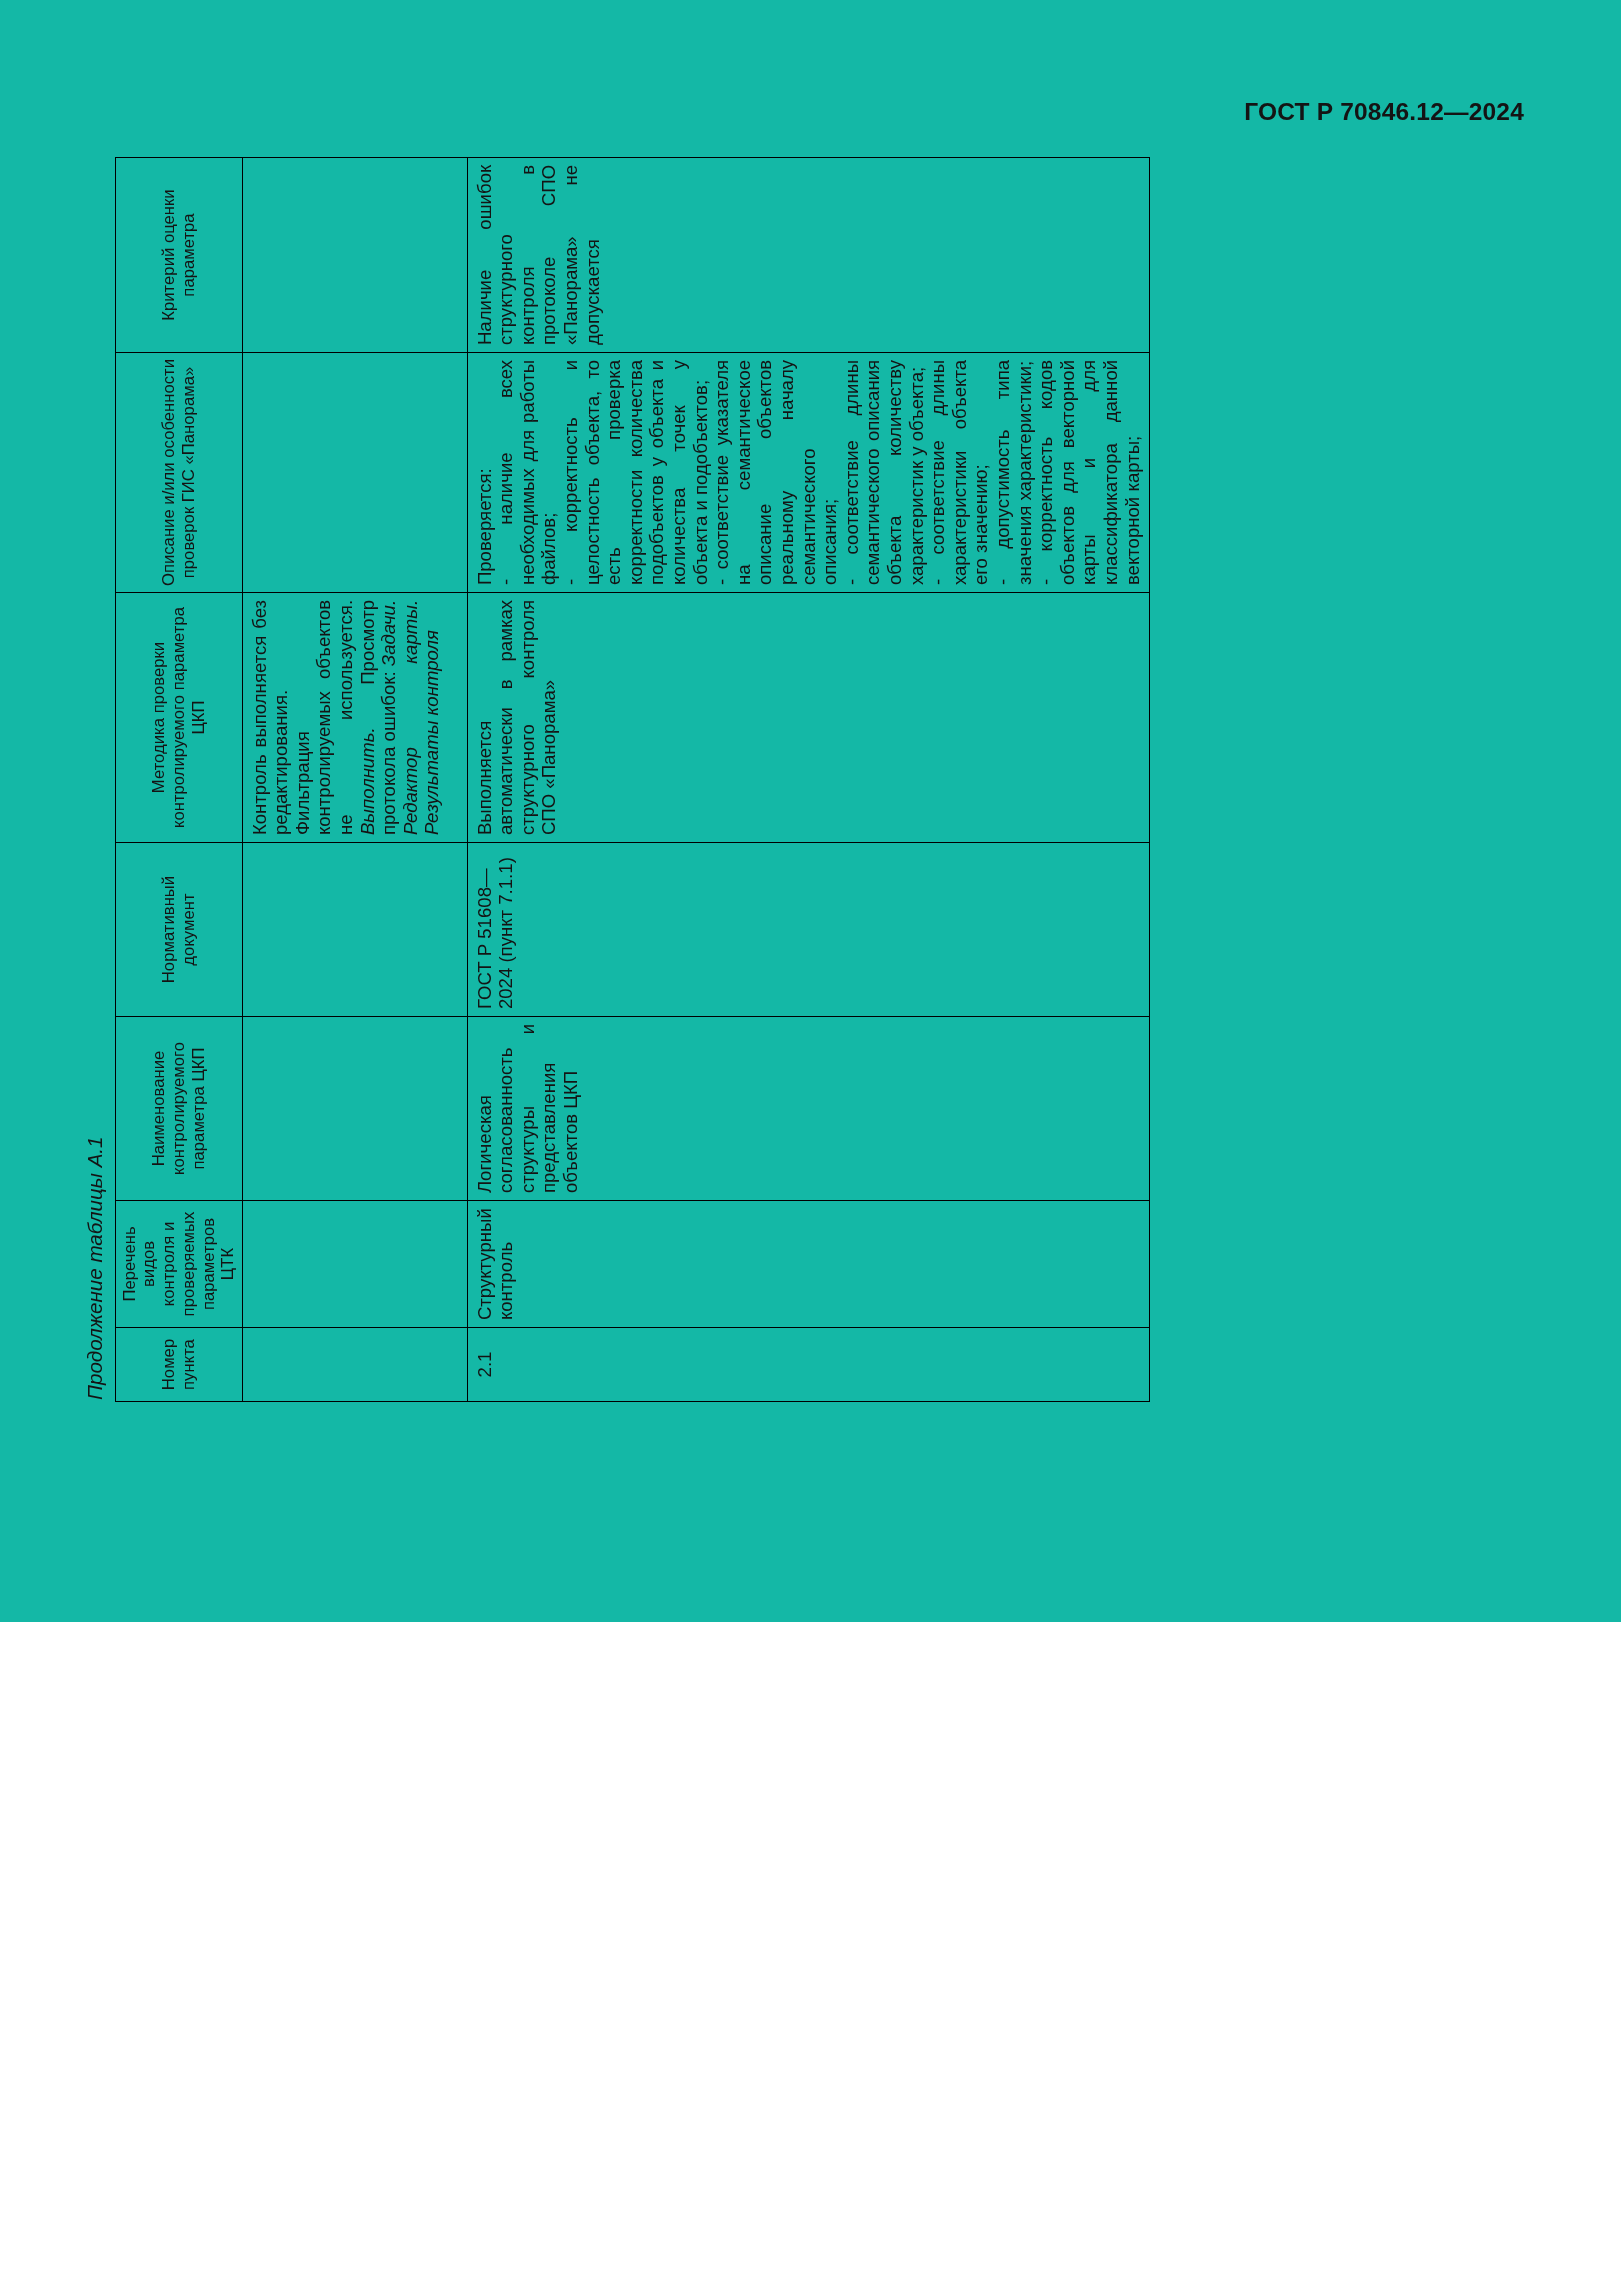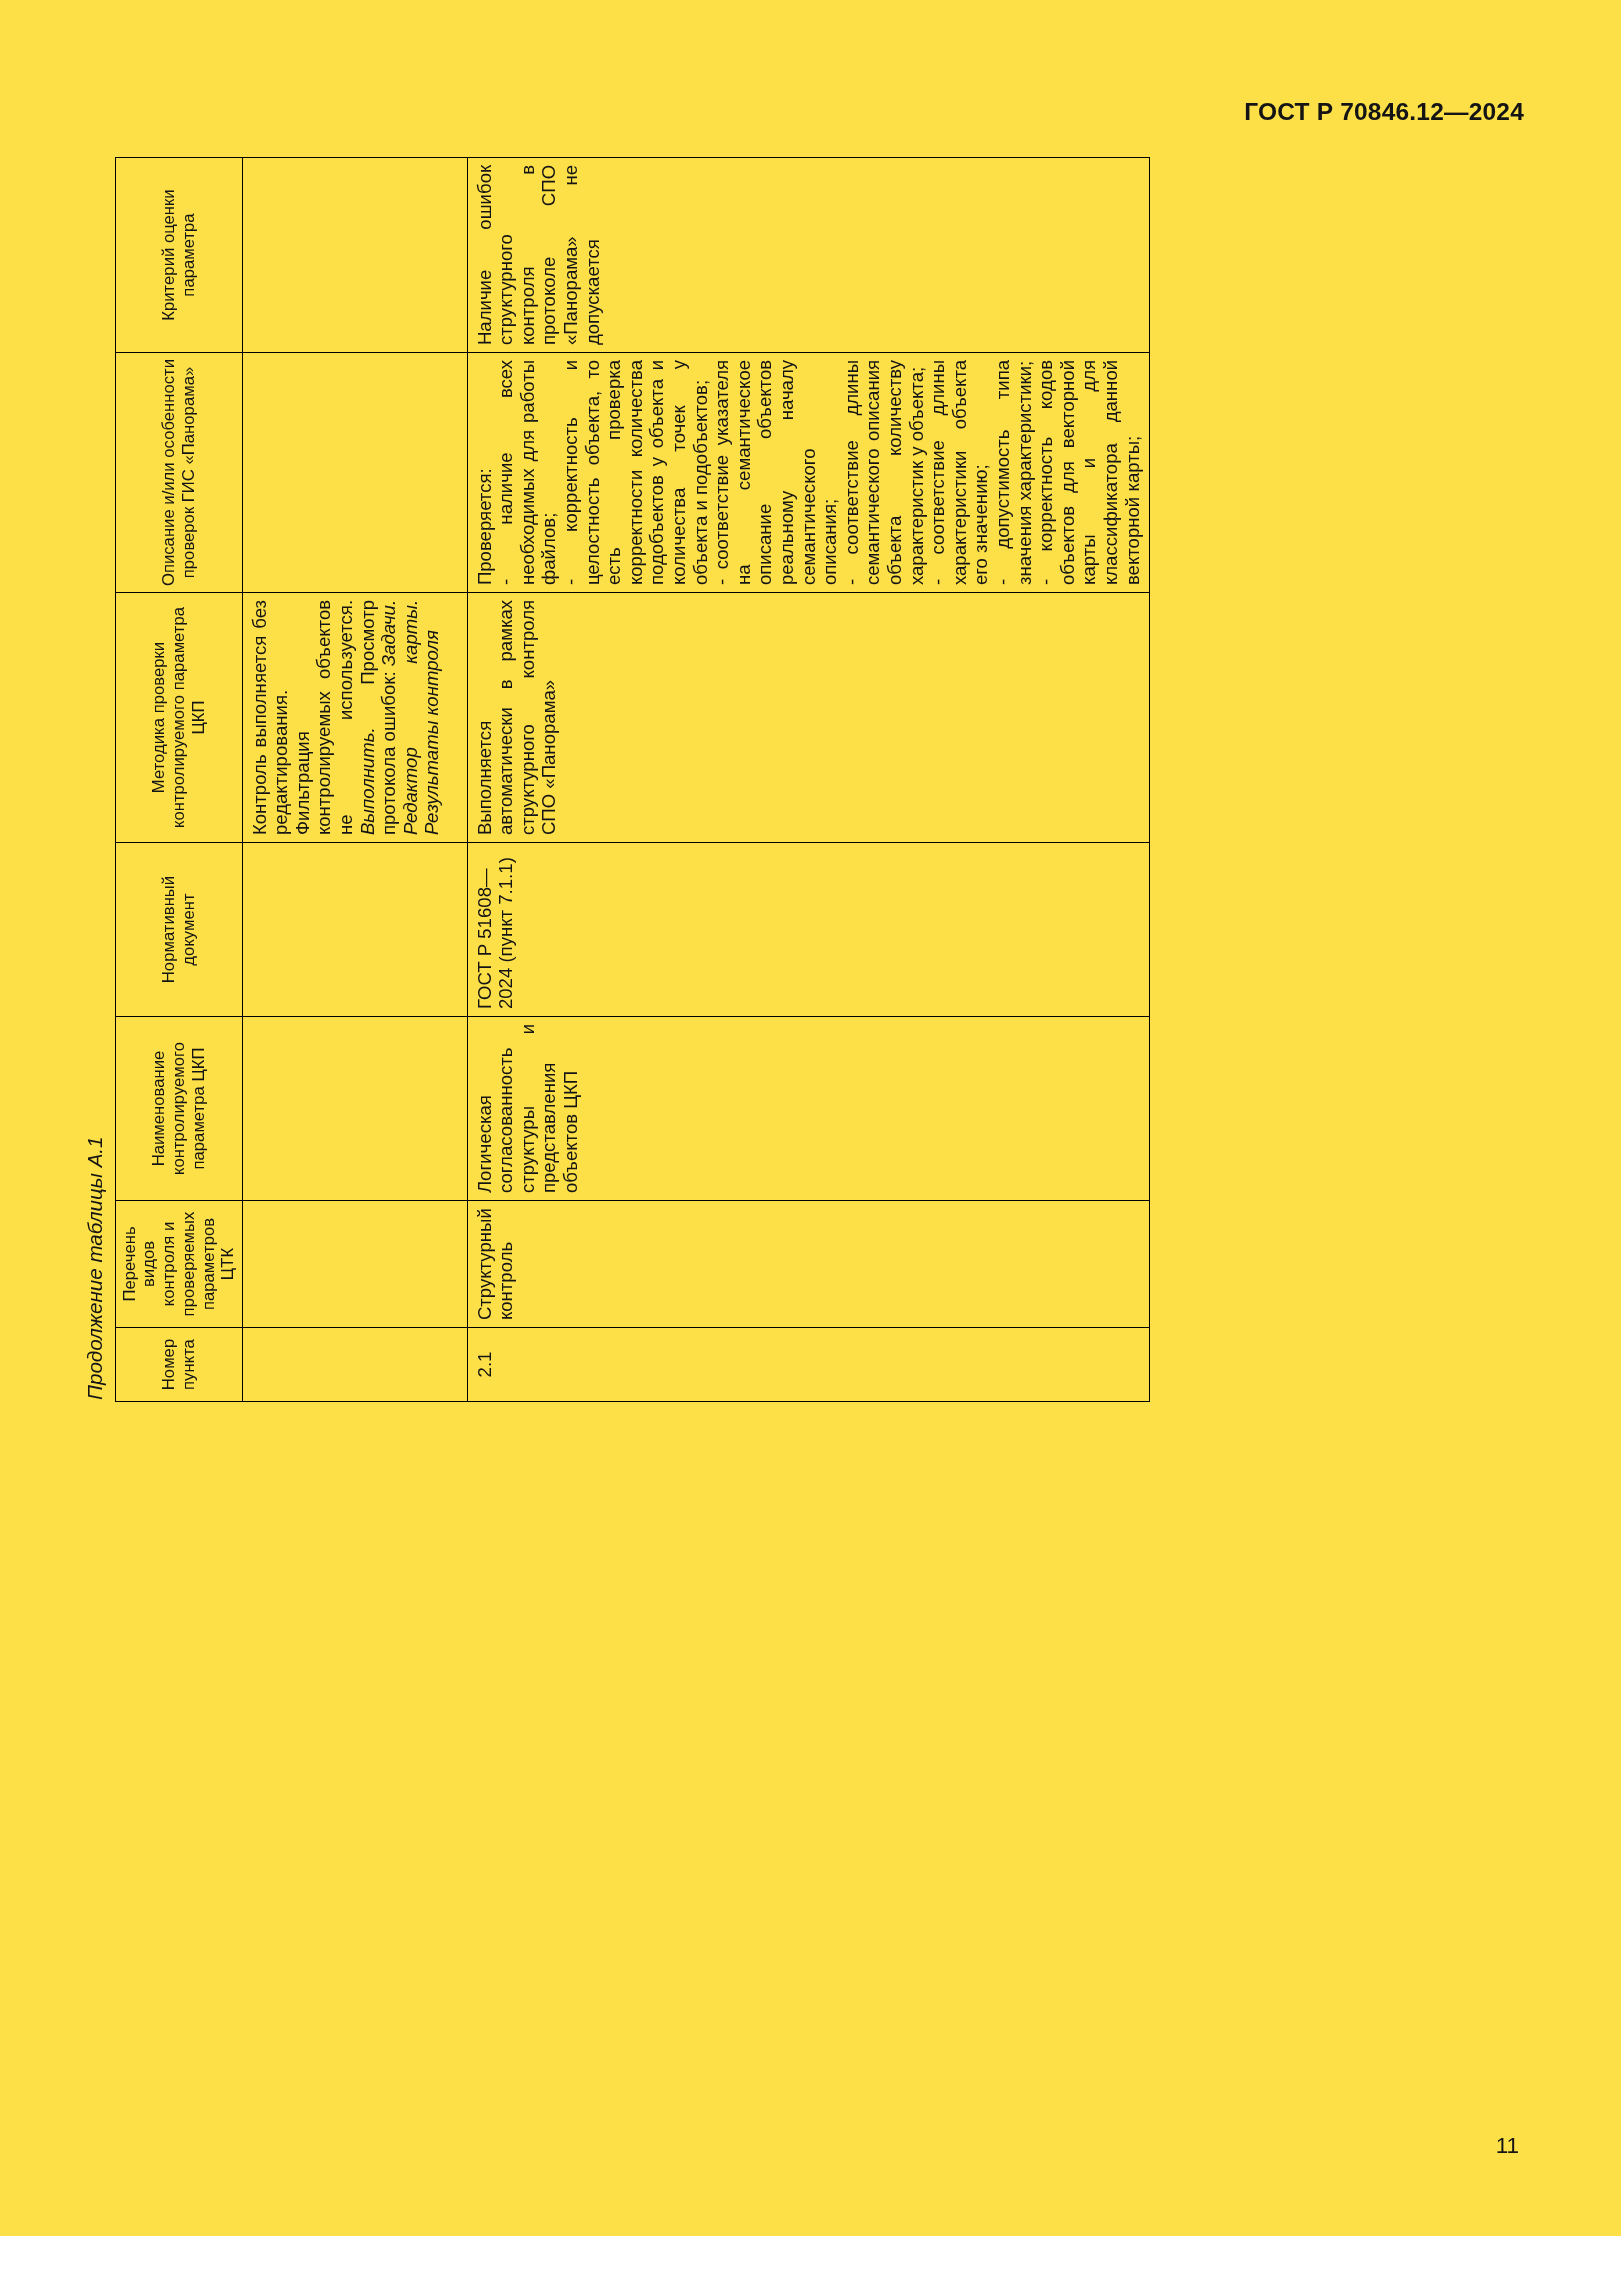--- a/index.html
+++ b/index.html
@@ -3,22 +3,22 @@
 <meta charset="utf-8">
 <style>
   html, body {
     margin: 0;
     padding: 0;
     background: #ffffff;
   }
   .page {
     position: relative;
     width: 1621px;
-    height: 2236px;
-    background: #fde047;
+    height: 1622px;
+    background: #14b8a6;
     overflow: hidden;
     font-family: "Liberation Sans", sans-serif;
     color: #141414;
   }
   .page-header {
     position: absolute;
     top: 98px;
     right: 97px;
     font-size: 24.5px;
     font-weight: bold;

